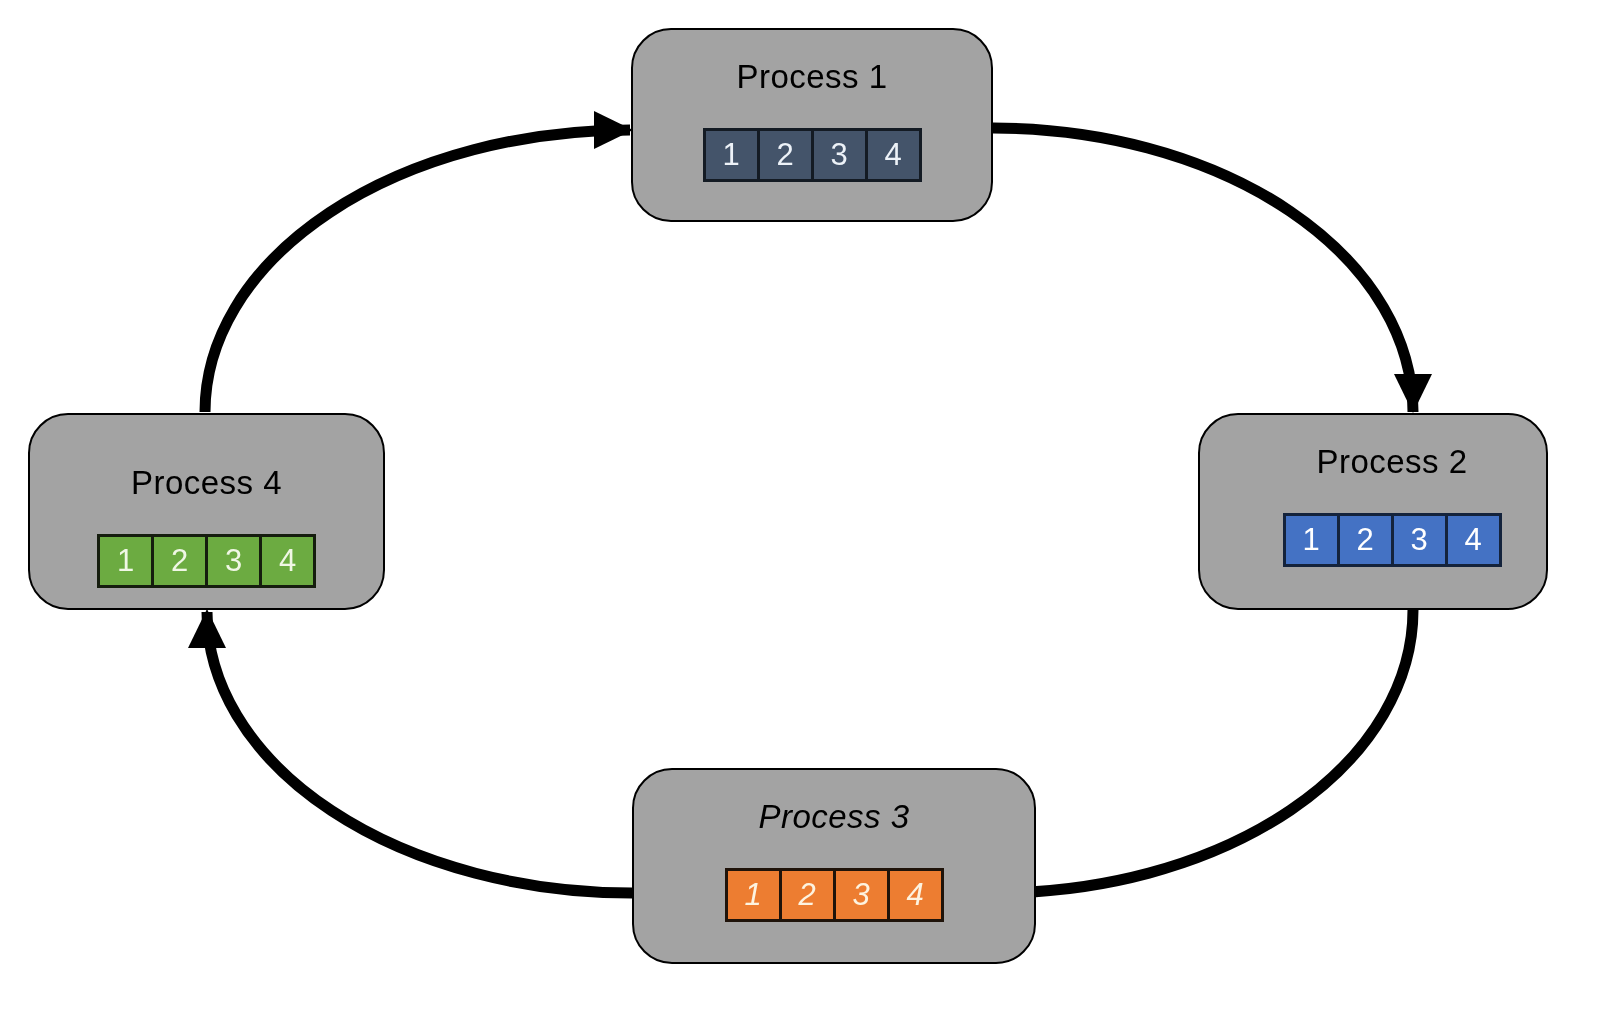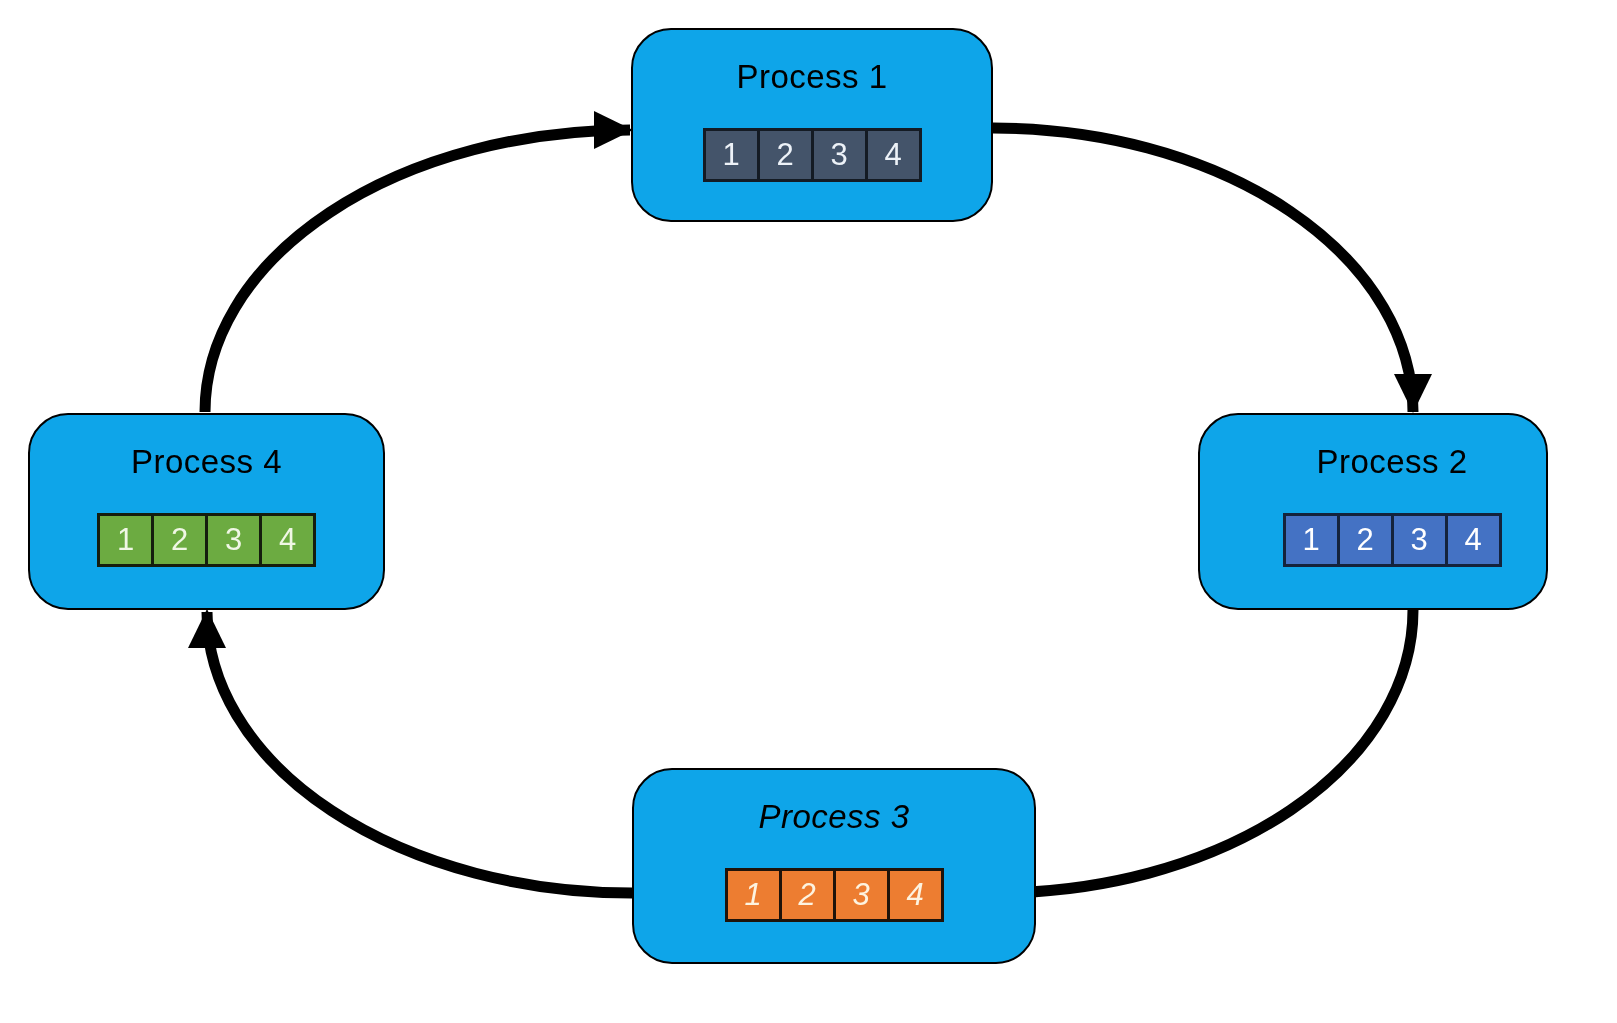--- a/index.html
+++ b/index.html
@@ -27,21 +27,21 @@
     stroke: var(--arrow-color, #000);
     stroke-width: 11;
   }
   .arrow-head {
     fill: var(--arrow-color, #000);
     stroke: none;
   }
   .pbox {
     position: absolute;
     z-index: 2;
-    background: #0ea5e9;
+    background: #a3a3a3;
     border: 2.5px solid #000000;
     border-radius: 40px;
     display: flex;
     flex-direction: column;
     align-items: center;
     box-sizing: border-box;
   }
   .ptitle {
     margin-top: 27px;
     font-size: 33px;
@@ -128,21 +128,21 @@
   <div class="pbox" style="left: 632px; top: 768px; width: 404px; height: 196px; font-style: italic; --cell-fill: #ED7D31; --cell-border: #1f130a; --num-color: #FDF3E0;">
     <div class="ptitle">Process 3</div>
     <div class="cells">
       <span class="cell">1</span>
       <span class="cell">2</span>
       <span class="cell">3</span>
       <span class="cell">4</span>
     </div>
   </div>
 
-  <div class="pbox" style="left: 28px; top: 413px; width: 357px; height: 197px; --cell-fill: #6CAB41; --cell-border: #151d0e; --num-color: #F0F7E5;">
+  <div class="pbox" style="left: 28px; top: 413px; width: 357px; height: 197px; justify-content: center; --cell-fill: #6CAB41; --cell-border: #151d0e; --num-color: #F0F7E5;">
     <div class="ptitle">Process 4</div>
     <div class="cells">
       <span class="cell">1</span>
       <span class="cell">2</span>
       <span class="cell">3</span>
       <span class="cell">4</span>
     </div>
   </div>
 
 

